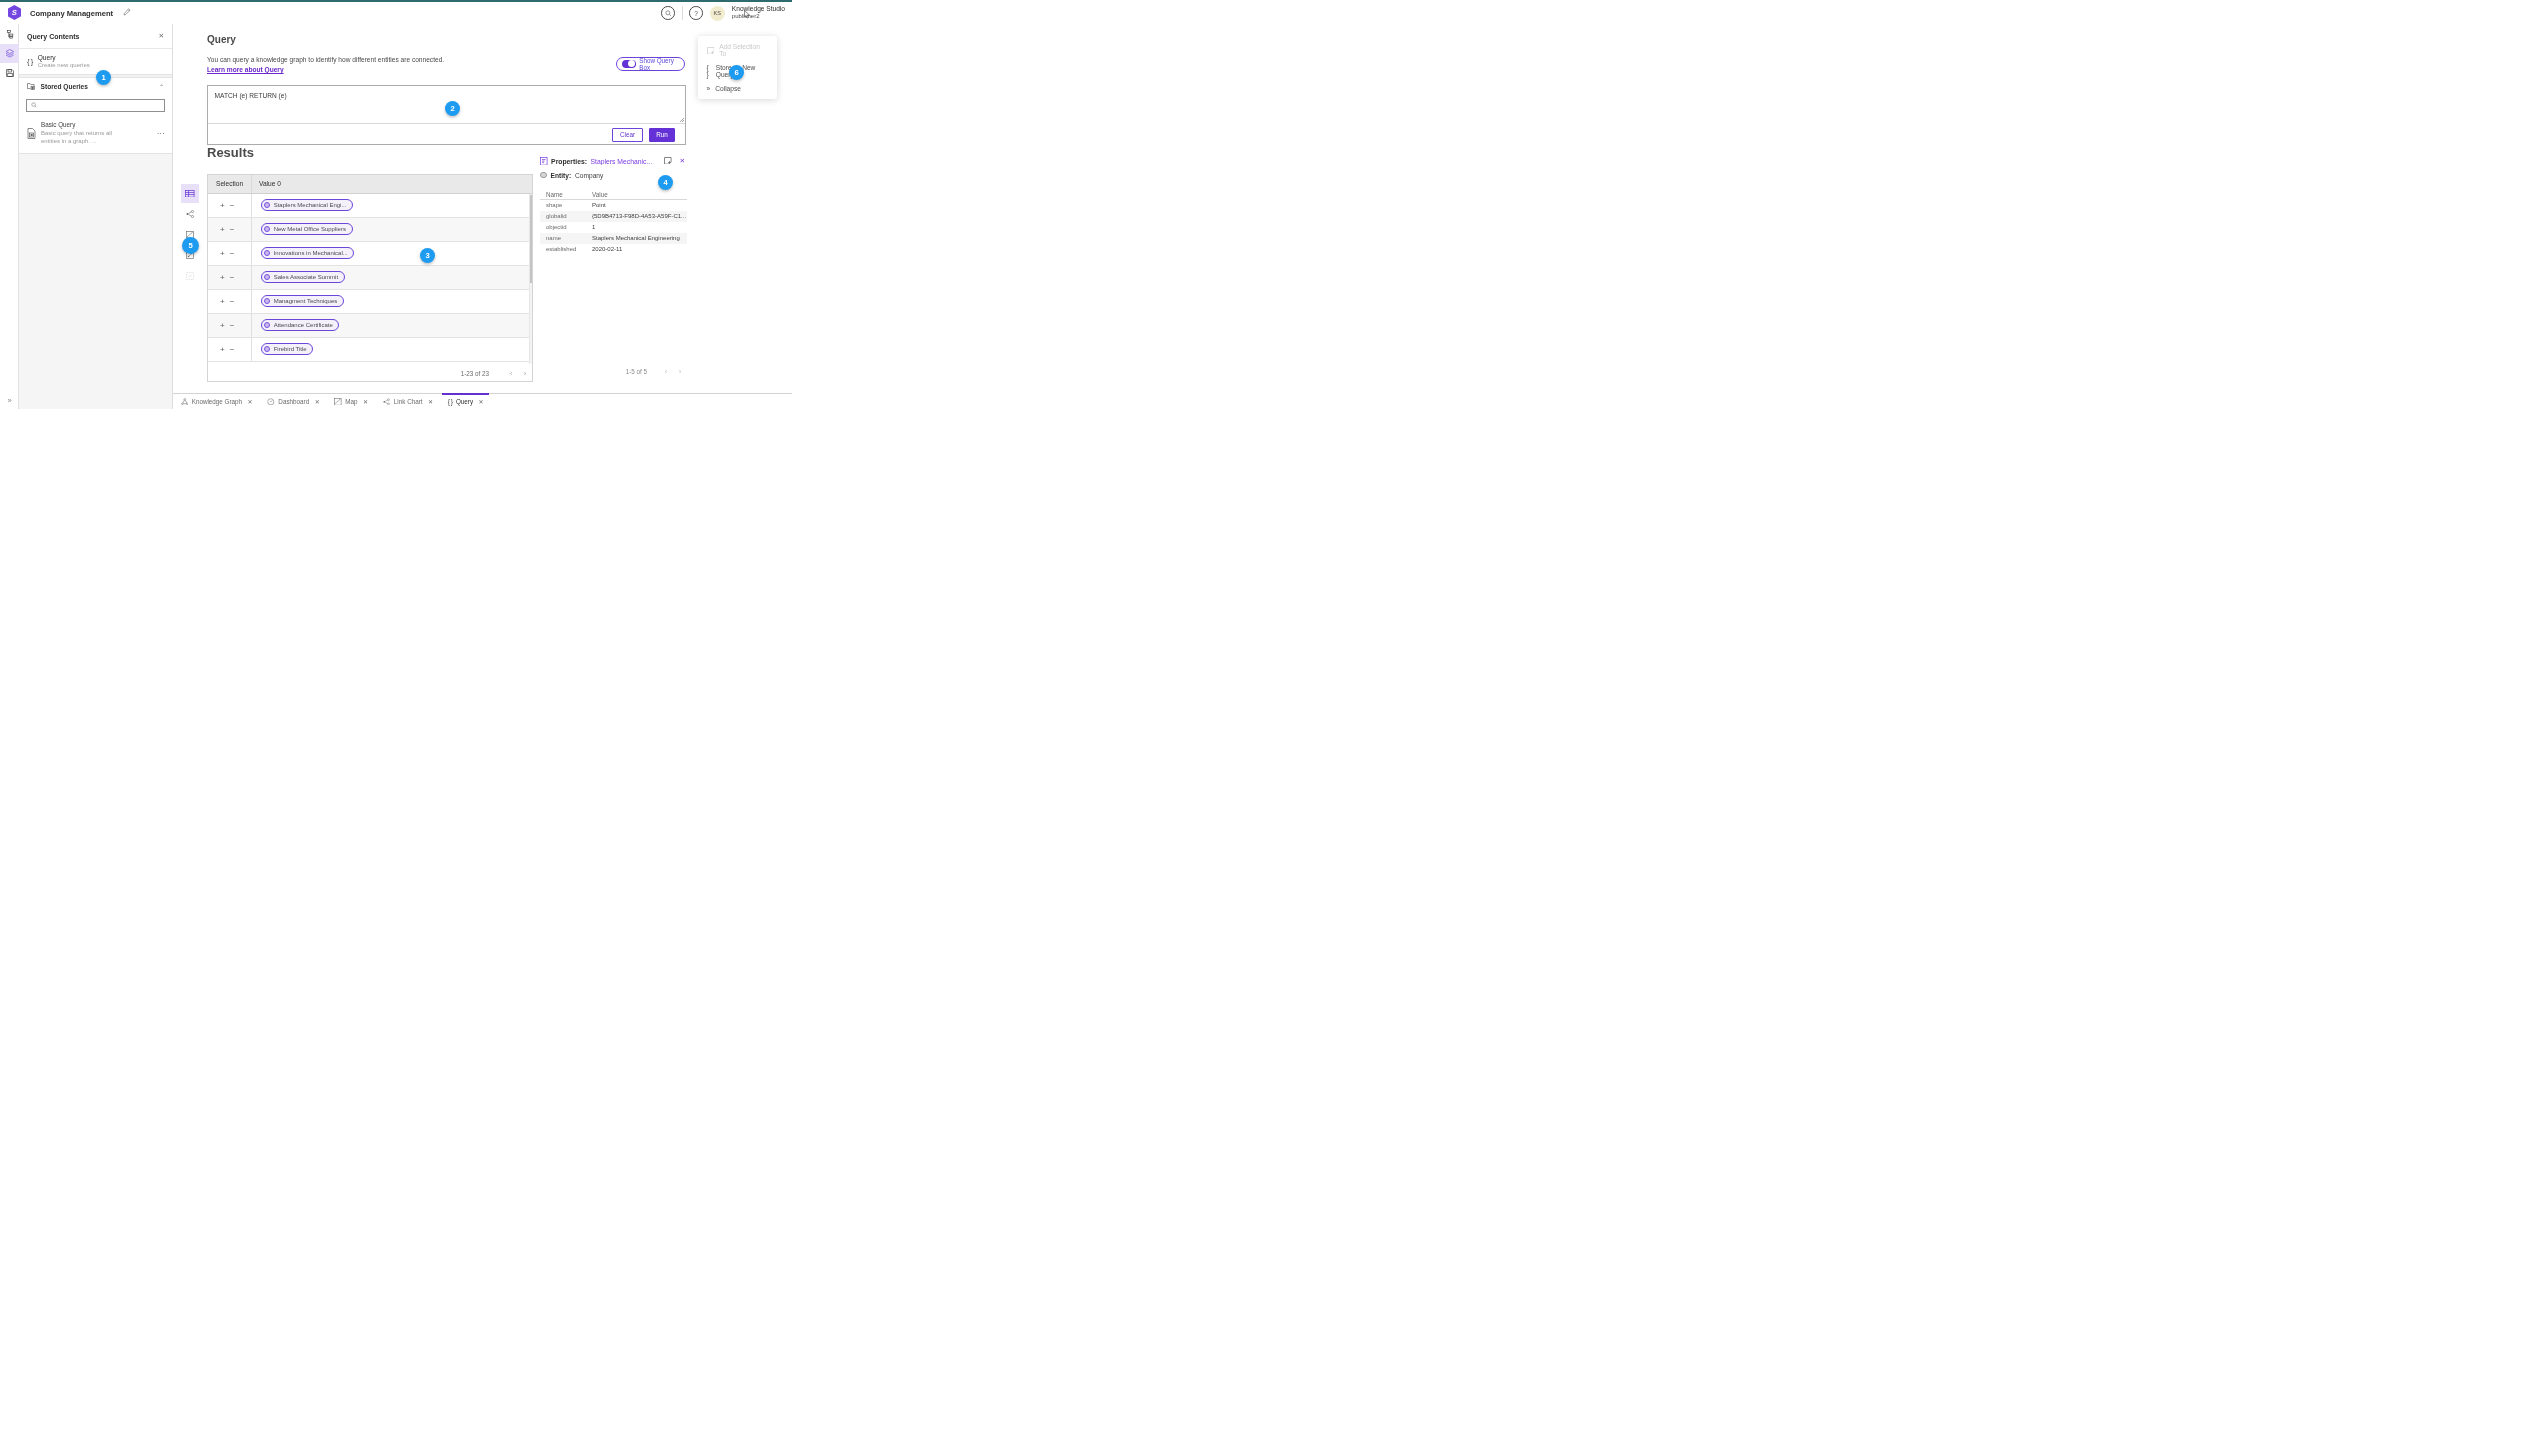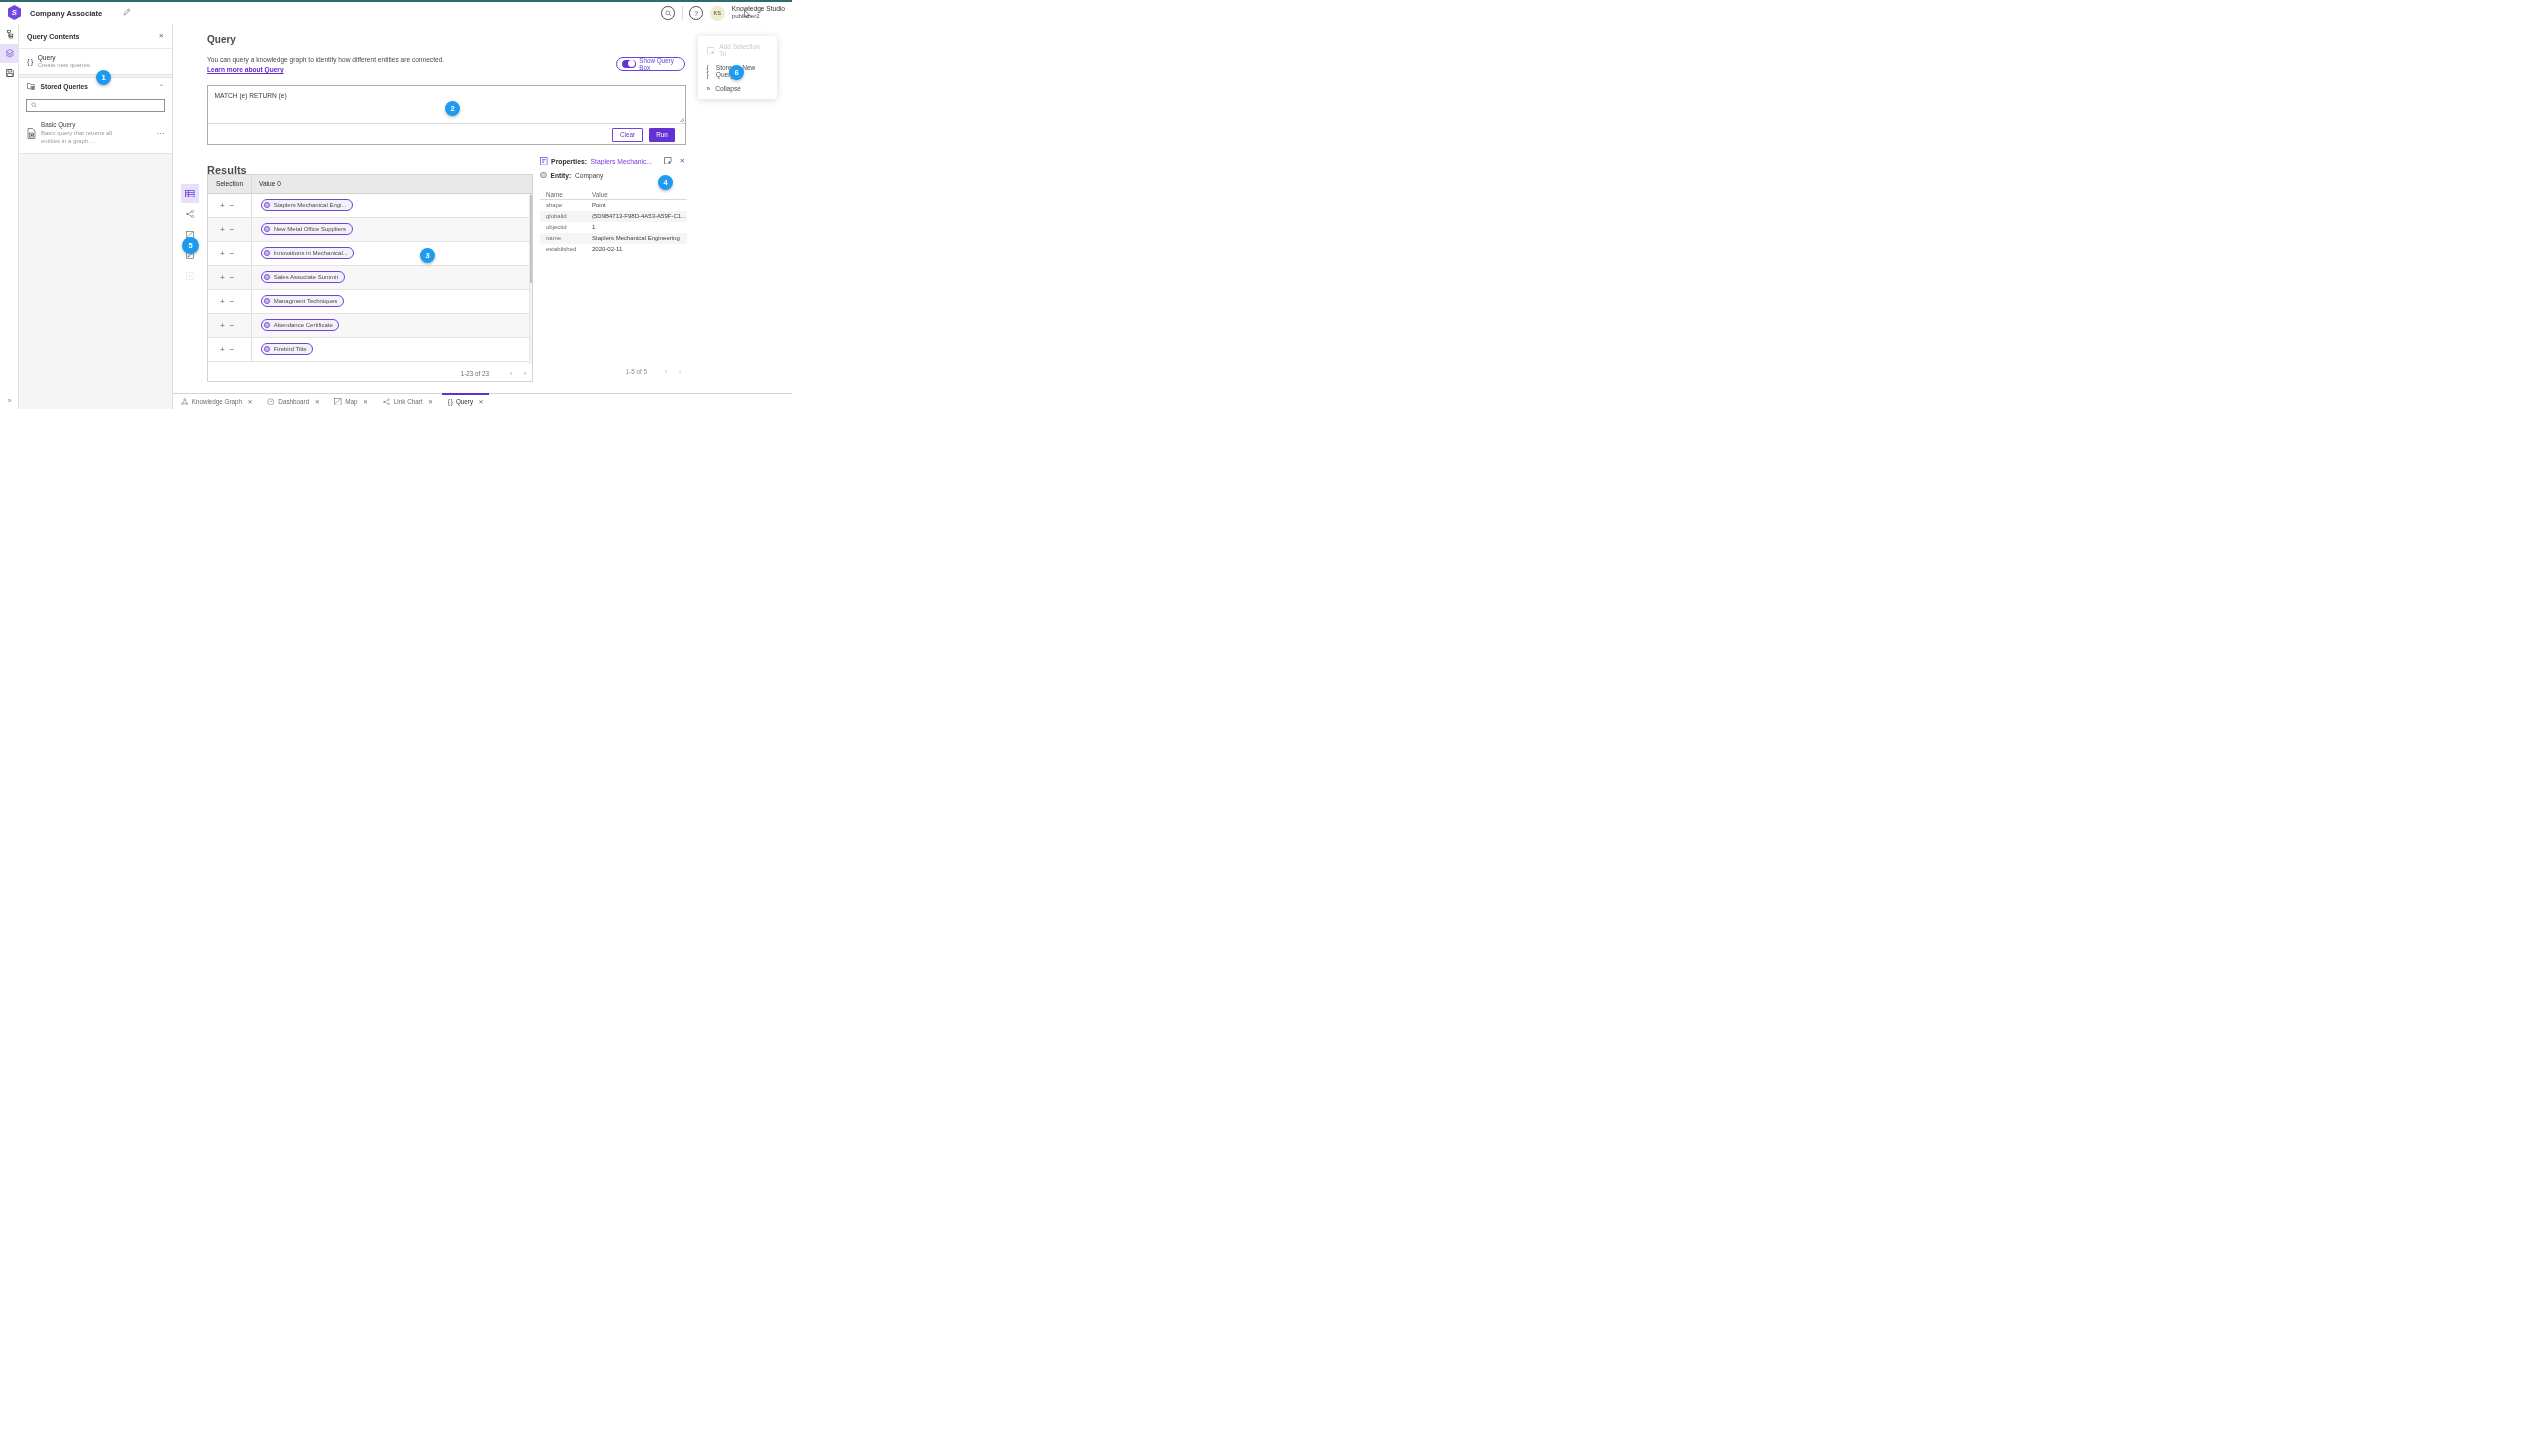--- a/index.html
+++ b/index.html
@@ -72,21 +72,21 @@
 
   .qbox { position:absolute; left:34px; top:61px; width:479px; height:60px; border:0.5px solid #ababab; background:#fff; }
   .qbox-text { height:38px; border-bottom:0.5px solid #d9d9d9; padding:5.6px 6.6px; font-size:6.6px; color:#3a3a3a; position:relative; }
   .resize-glyph { position:absolute; right:1px; bottom:1px; width:4.5px; height:4.5px;
      background:repeating-linear-gradient(135deg, transparent 0 1px, #9a9a9a 1px 1.5px); clip-path:polygon(100% 0,100% 100%,0 100%); }
   .qbox-footer { height:21px; display:flex; align-items:center; justify-content:flex-end; gap:6px; padding-right:9.6px; }
   .btn { font-size:6.3px; padding:2.5px 6.6px; border-radius:1px; font-family:inherit; }
   .btn-clear { background:#fff; border:0.5px solid #6d44db; color:#6334d4; }
   .btn-run { background:#6331d6; border:0.5px solid #6331d6; color:#fff; }
 
-  .results-title { position:absolute; left:34px; top:140px; font-size:11px; font-weight:600; color:#4a4a4a; }
+  .results-title { position:absolute; left:34px; top:121px; font-size:13px; font-weight:600; color:#4a4a4a; }
 
   
   .vtools { position:absolute; left:8px; top:160px; width:18px; }
   .vtool { width:18px; height:19px; margin-bottom:1.5px; display:flex; align-items:center; justify-content:center; }
   .vtool.sel { background:#e8e0f8; }
 
   
   .rtable { position:absolute; left:34px; top:150px; width:326px; height:208px; border:0.5px solid #d4d4d4; background:#fff; }
   .rt-head { height:18.7px; background:#e9e9e9; border-bottom:0.5px solid #d0d0d0; display:flex; align-items:center; font-size:6.6px; color:#2e2e2e; }
   .rt-head .c1 { width:43px; padding-left:8px; }
@@ -155,21 +155,21 @@
 </head>
 <body>
 
 <div class="app">
   <div class="topstrip"></div>
 
   <div class="header">
     <div class="logo">
         <span>S</span>
       </div>
-    <div class="app-title">Company Associate</div>
+    <div class="app-title">Company Management</div>
     <div class="pencil">
       <svg width="8" height="8" viewBox="0 0 16 16">
           <path d="M11.2 1.6 14 4.4 5.2 13.2 2 14l.8-3.2z" fill="none" stroke="#4a4a4a" stroke-width="1"></path>
           <path d="M10 3l3 3" stroke="#4a4a4a" stroke-width="1"></path>
         </svg>
     </div>
     <div class="hdr-right">
       <div class="circle-btn">
         <svg width="6.6" height="6.6" viewBox="0 0 14 14">
             <circle cx="6" cy="6" r="4.2" fill="none" stroke="#4a4a4a" stroke-width="1.2"></circle>

